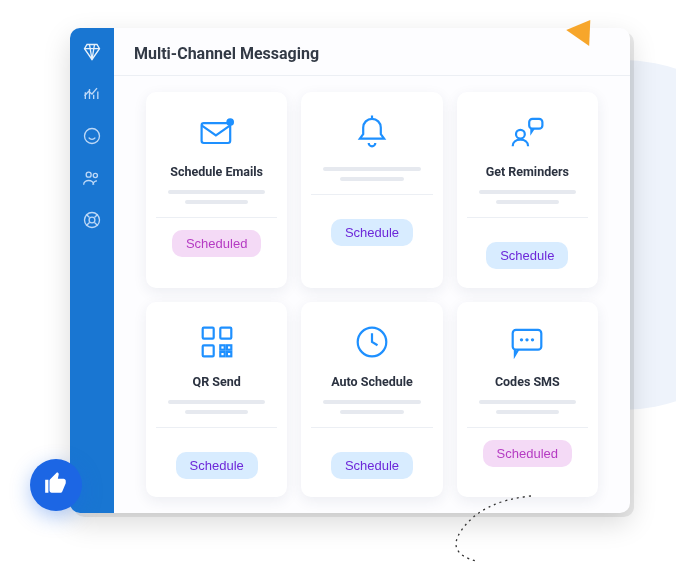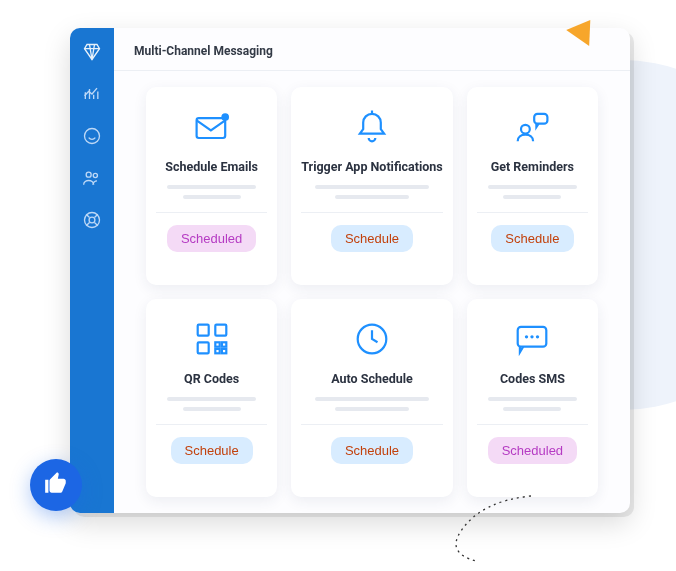--- a/index.html
+++ b/index.html
@@ -94,21 +94,21 @@
     .main {
       flex: 1;
       display: flex;
       flex-direction: column;
     }
     .header {
       padding: 16px 20px 12px;
       border-bottom: 1px solid #eceff4;
     }
     .header h1 {
-      font-size: 12px;
+      font-size: 16px;
       font-weight: 700;
       color: #333a46;
     }
 
     .grid {
       flex: 1;
       padding: 16px 32px;
       display: grid;
       grid-template-columns: repeat(3, 1fr);
       gap: 14px;
@@ -155,21 +155,21 @@
       margin: 10px 0 12px;
     }
     .card .btn {
       padding: 6px 14px;
       border-radius: 10px;
       font-size: 13px;
       font-weight: 400;
       border: none;
       cursor: pointer;
     }
-    .btn.schedule { background: #d8ecff; color: #c2410c; }
+    .btn.schedule { background: #d8ecff; color: #6d28d9; margin-top: 12px; }
     .btn.scheduled { background: #f4daf6; color: #b53bc3; }
   </style>
 </head>
 <body>
 
 <div class="bg-blob"></div>
 <div class="triangle"></div>
 
 <div class="thumb-badge">
   <span>
@@ -242,21 +242,20 @@
         <button class="btn scheduled">Scheduled</button>
       </div>
 
       <div class="card">
         <div class="card-icon">
           <svg viewBox="0 0 40 40" width="44" height="44">
               <path d="M20 8a8 8 0 0 1 8 8v6l3 4H9l3-4v-6a8 8 0 0 1 8-8zM17 30a3 3 0 0 0 6 0"></path>
               <line x1="20" y1="5" x2="20" y2="8"></line>
             </svg>
         </div>
-        <h3>Trigger App Notifications</h3>
         <div class="skel"></div>
         <div class="skel short"></div>
         <div class="divider"></div>
         <button class="btn schedule">Schedule</button>
       </div>
 
       <div class="card">
         <div class="card-icon">
           <svg viewBox="0 0 40 40" width="44" height="44">
               <circle cx="14" cy="22" r="4"></circle>
@@ -277,21 +276,21 @@
           <svg viewBox="0 0 40 40" width="44" height="44">
               <rect x="7" y="7" width="10" height="10" rx="1"></rect>
               <rect x="23" y="7" width="10" height="10" rx="1"></rect>
               <rect x="7" y="23" width="10" height="10" rx="1"></rect>
               <rect x="23" y="23" width="4" height="4"></rect>
               <rect x="29" y="23" width="4" height="4"></rect>
               <rect x="23" y="29" width="4" height="4"></rect>
               <rect x="29" y="29" width="4" height="4"></rect>
             </svg>
         </div>
-        <h3>QR Codes</h3>
+        <h3>QR Send</h3>
         <div class="skel"></div>
         <div class="skel short"></div>
         <div class="divider"></div>
         <button class="btn schedule">Schedule</button>
       </div>
 
       <div class="card">
         <div class="card-icon">
           <svg viewBox="0 0 40 40" width="44" height="44">
               <circle cx="20" cy="20" r="13"></circle>

